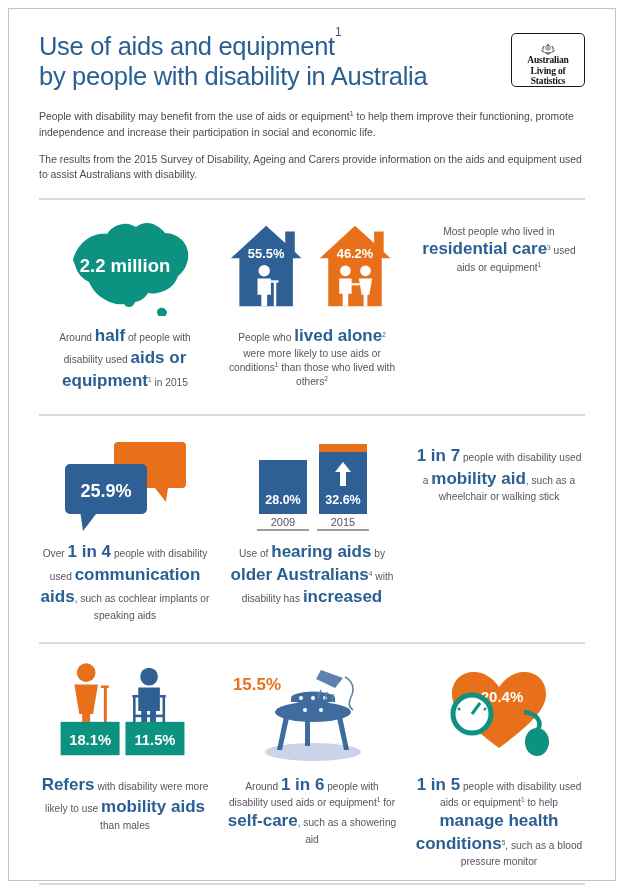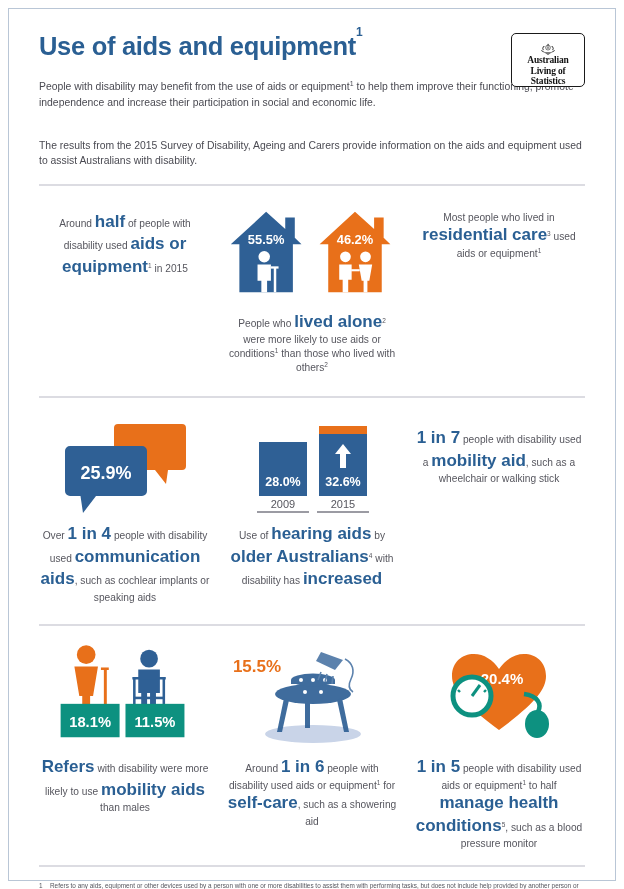--- a/index.html
+++ b/index.html
@@ -23,21 +23,21 @@
     border:1px solid #b9c6d6;
     background:#ffffff;
     padding:22px 30px 0 30px;
   }
 
   
   .header{position:relative;}
   .title{
     color:#2a5f93;
     font-size:25.5px;
-    font-weight:bold;
+    font-weight:normal;
     line-height:1.18;
     letter-spacing:-0.3px;
     margin:0;
     width:440px;
   }
   .title sup{font-size:12px;top:-10px;position:relative;}
   .logo{
     position:absolute;right:0;top:2px;
     width:74px;height:54px;
     border:1.6px solid #1a1a1a;
@@ -54,21 +54,21 @@
     text-align:center;letter-spacing:-0.2px;
   }
 
   .intro{
     color:#4a4a52;
     font-size:10.4px;
     line-height:1.45;
     margin-top:18px;
     max-width:545px;
   }
-  .intro.second{margin-top:28px;}
+  .intro.second{margin-top:12px;}
   .intro sup{font-size:7px;}
 
   .hr{
     height:2px;background:#dcdce2;border:0;margin:16px 0 0 0;
   }
 
   
   .row{
     display:flex;
     justify-content:space-between;
@@ -112,20 +112,21 @@
 </style>
 </head>
 <body>
 
 <div class="page">
 <div class="frame">
 
   <div class="header">
     <h1 class="title">
       <span>Use of aids and equipment</span><sup>1</sup><br>
+      <span>by people with disability in Australia</span>
     </h1>
 
     <div class="logo">
       <svg class="crest" viewBox="0 0 40 28">
         <g fill="#1a1a1a">
           <path d="M20 1 L22.4 5.2 L18 5.6 Z"></path>
           <ellipse cx="20" cy="10.5" rx="5.4" ry="5.6" fill="none" stroke="#1a1a1a" stroke-width="1.3"></ellipse>
           <path d="M17.2 7.6h5.6v5.8h-5.6z" fill="#1a1a1a" opacity=".45"></path>
           <path d="M11.5 7c-2.4.6-4 2.6-4.3 5.2-.2 2.1.5 3.6 2 4.6l1.1-1.3c-1-.8-1.5-1.8-1.3-3.3.2-1.9 1.3-3.2 3-3.7z"></path>
           <path d="M28.5 7c2.4.6 4 2.6 4.3 5.2.2 2.1-.5 3.6-2 4.6l-1.1-1.3c1-.8 1.5-1.8 1.3-3.3-.2-1.9-1.3-3.2-3-3.7z"></path>
@@ -145,20 +146,27 @@
   <p class="intro">
     <span>People with disability may benefit from the use of aids or equipment</span><sup>1</sup><span> to help them improve their functioning, promote independence and increase their participation in social and economic life.</span>
   </p>
   <p class="intro second">The results from the 2015 Survey of Disability, Ageing and Carers provide information on the aids and equipment used to assist Australians with disability.</p>
 
   <hr class="hr">
 
   <div class="row r1">
 
     <div class="cell">
+      <div class="art">
+        <svg width="170" height="100" viewBox="0 0 170 100">
+          <path fill="#0d9180" d="M33 44c2-9 7-16 14-21 6-4 13-6 20-5 4-6 9-9 16-10 5-1 9 1 13 3 5-4 11-5 17-3 5 2 9 5 12 9 7 0 13 3 18 8 4 5 6 11 5 18-1 7-5 13-10 17-2 6-6 11-12 14-6 3-12 4-18 3-3 5-7 8-13 9-1 3-3 5-6 5-2 0-4-1-5-3-7 1-14-1-20-5-7-4-12-10-15-17-6-3-11-8-13-14-1-3-2-6-3-8z"></path>
+          <path fill="#0d9180" d="M120 92c3-1 6 1 7 4 0 3-2 5-5 5s-5-2-5-5c0-2 1-3 3-4z"></path>
+          <text x="85" y="56" text-anchor="middle" fill="#ffffff" font-family="Liberation Sans, sans-serif" font-size="18.5" font-weight="bold">2.2 million</text>
+        </svg>
+      </div>
       <div class="caption">
         <span>Around </span><b>half</b><span> of people with disability used </span><b>aids or equipment</b><sup>1</sup><span> in 2015</span>
       </div>
     </div>
 
     <div class="cell">
       <div class="art">
         <svg width="180" height="100" viewBox="0 0 180 100">
 
           <g>
@@ -325,21 +333,21 @@
           <path d="M48 54 l8-11" stroke="#0d9180" stroke-width="3" fill="none"></path>
           <g stroke="#0d9180" stroke-width="2.4" fill="none">
             <path d="M36 50 l-2-2"></path>
                 <path d="M60 50 l2-2"></path>
           </g>
           <path d="M100 52c14 2 18 10 14 18" stroke="#0d9180" stroke-width="4.5" fill="none"></path>
           <ellipse cx="113" cy="82" rx="12" ry="14" fill="#0d9180"></ellipse>
         </svg>
       </div>
       <div class="caption">
-        <b>1 in 5</b><span> people with disability used aids or equipment</span><sup>1</sup><span> to half </span><b>manage health conditions</b><sup>5</sup><span>, such as a blood pressure monitor</span>
+        <b>1 in 5</b><span> people with disability used aids or equipment</span><sup>1</sup><span> to help </span><b>manage health conditions</b><sup>5</sup><span>, such as a blood pressure monitor</span>
       </div>
     </div>
   </div>
 
   <hr class="hr" style="margin-top:14px">
 
   <div class="foot">
     <div class="fn">
       <span class="num">1</span>
       <span>Refers to any aids, equipment or other devices used by a person with one or more disabilities to assist them with performing tasks, but does not include help provided by another person or an organisation</span>

